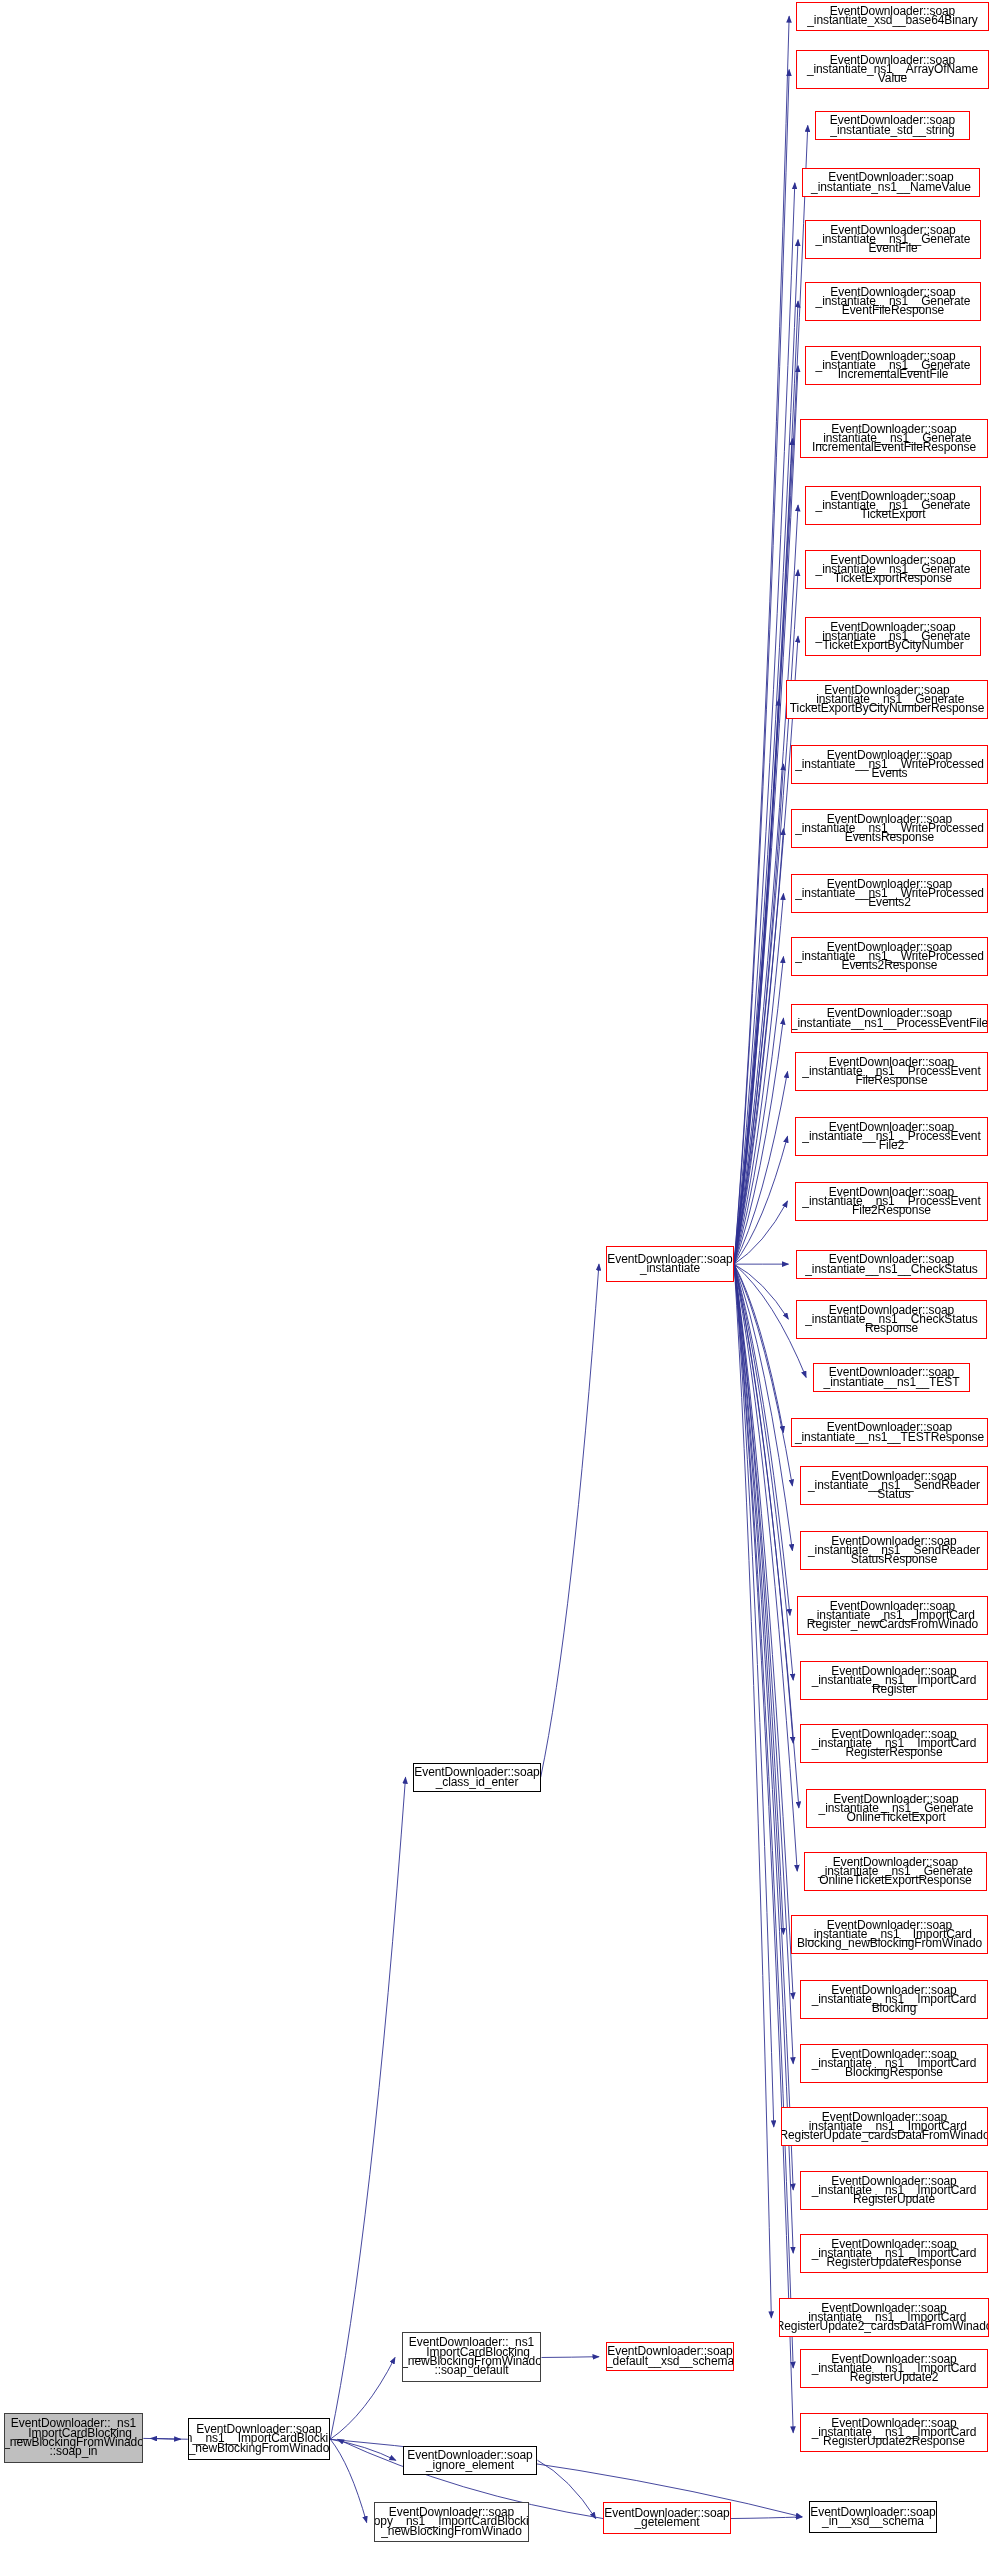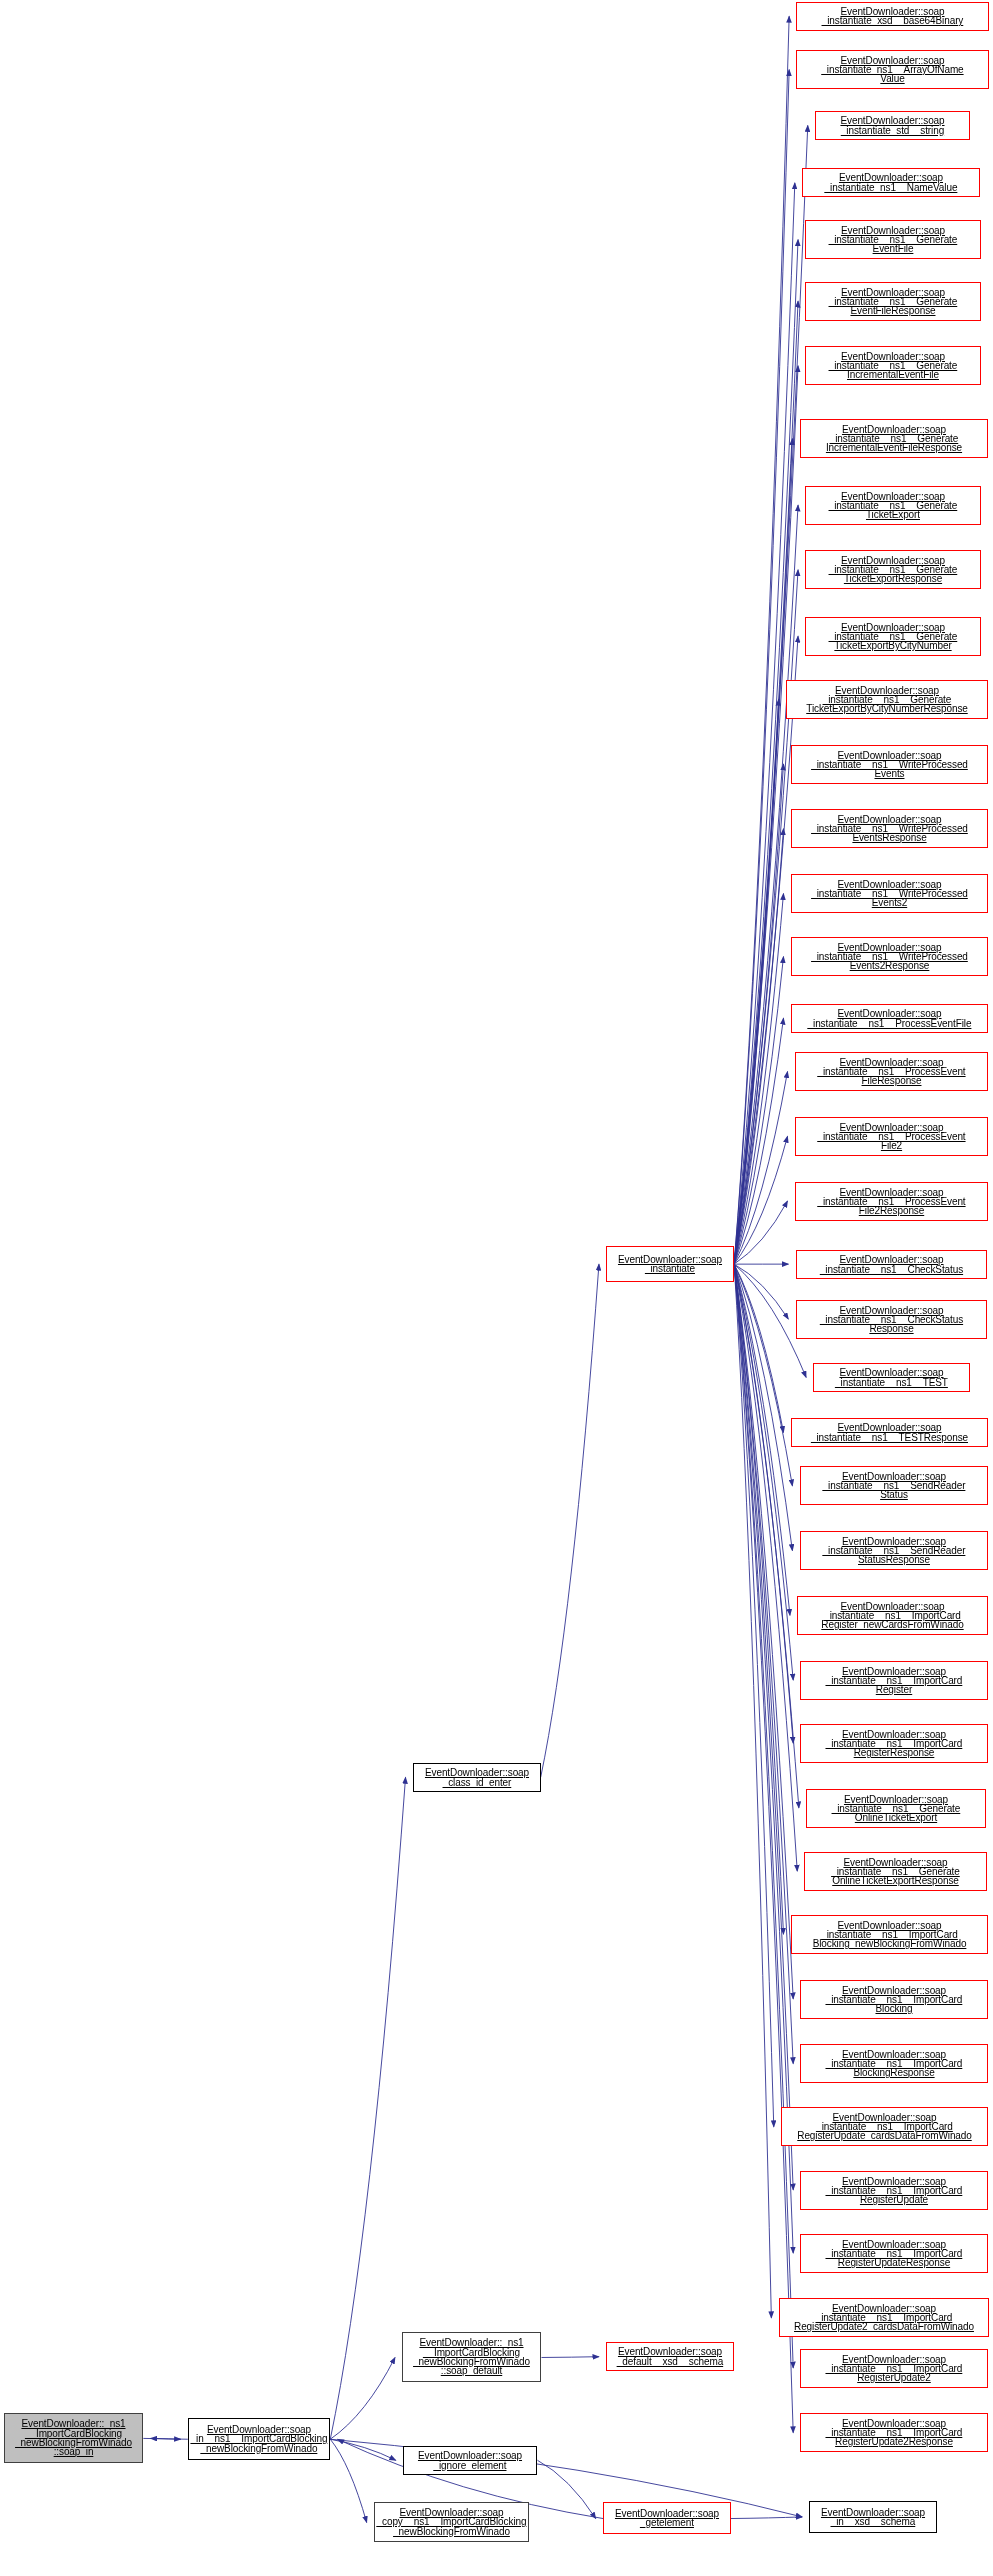--- a/index.html
+++ b/index.html
@@ -9,27 +9,26 @@
   .node{
     position:absolute;
     box-sizing:border-box;
     display:flex;
     align-items:center;
     justify-content:center;
     text-align:center;
     background:#ffffff;
     border:0.8px solid #000000;
     color:#000000;
-    font-size:10px;
+    font-size:12px;
     line-height:9.3px;
     letter-spacing:-0.1px;
     white-space:pre-line;
     padding:0.8px 1.6px;
     overflow:hidden;
-    text-decoration:underline;
   }
   .node.red{border:0.8px solid #ff0000;}
   .node.gray{background:#bfbfbf;border:0.8px solid #404040;}
   .node.dark{border:0.8px solid #404040;}
 </style>
 </head>
 <body>
 
 <div id="canvas">
   <svg id="edges" viewBox="0 0 1228 3183">

